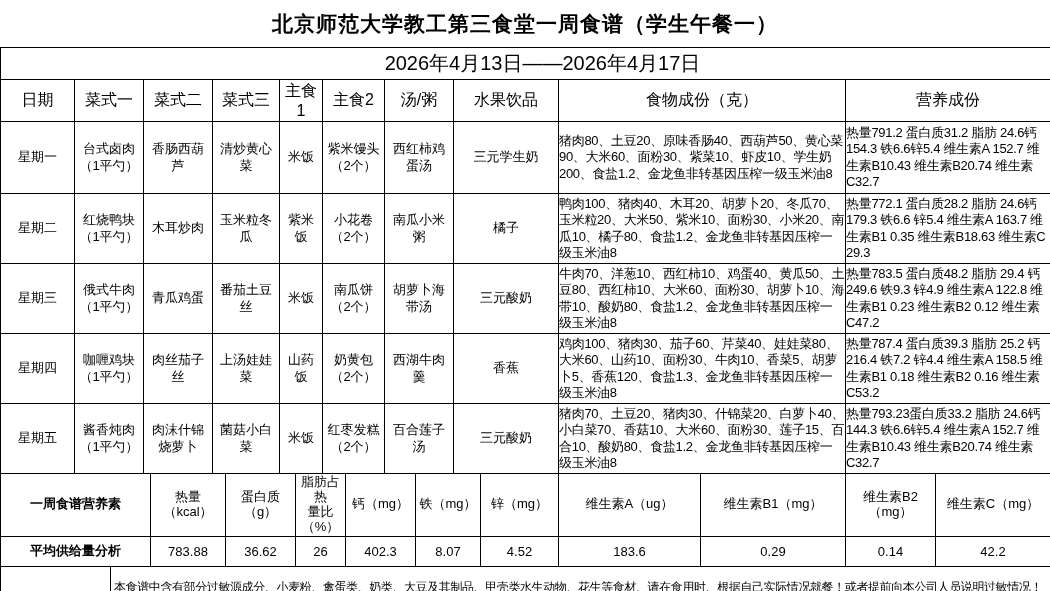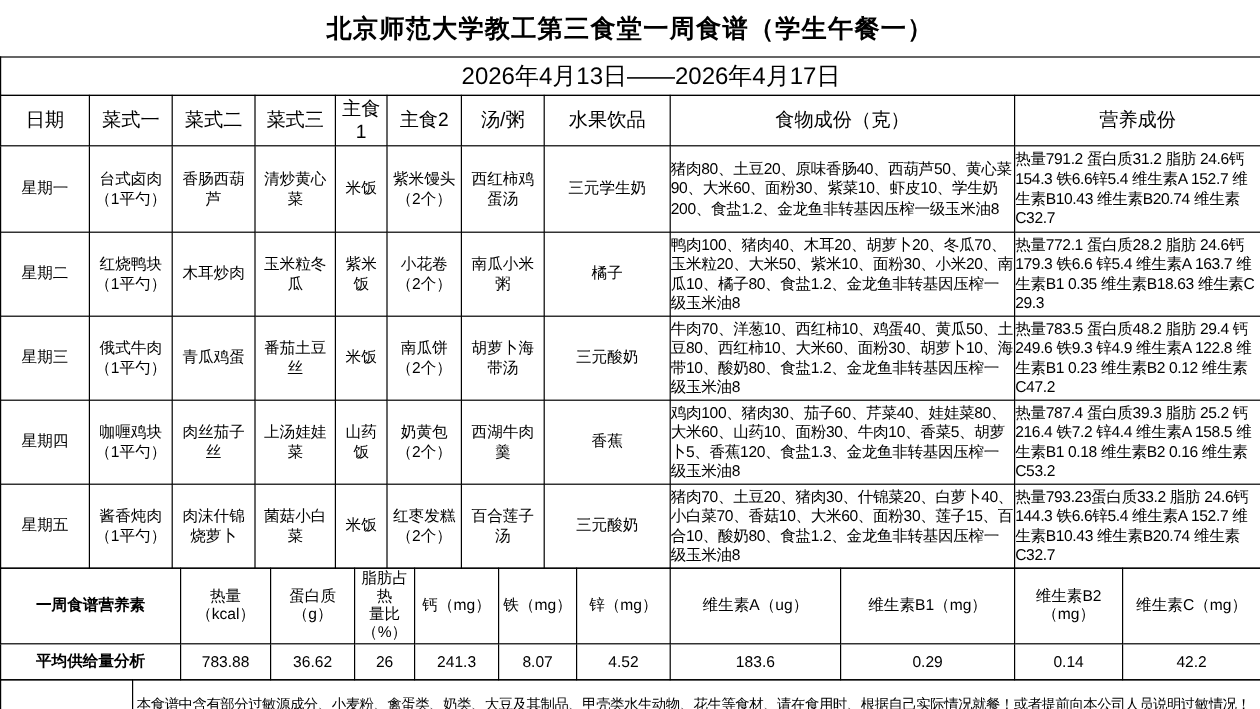--- a/index.html
+++ b/index.html
@@ -185,21 +185,21 @@
     <td>维生素A（ug）</td>
     <td>维生素B1（mg）</td>
     <td>维生素B2（mg）</td>
     <td>维生素C（mg）</td>
   </tr>
   <tr class="ns-val">
     <td class="ns-label">平均供给量分析</td>
     <td>783.88</td>
     <td>36.62</td>
     <td>26</td>
-    <td>241.3</td>
+    <td>402.3</td>
     <td>8.07</td>
     <td>4.52</td>
     <td>183.6</td>
     <td>0.29</td>
     <td>0.14</td>
     <td>42.2</td>
   </tr>
 </tbody>
   </table>
 

